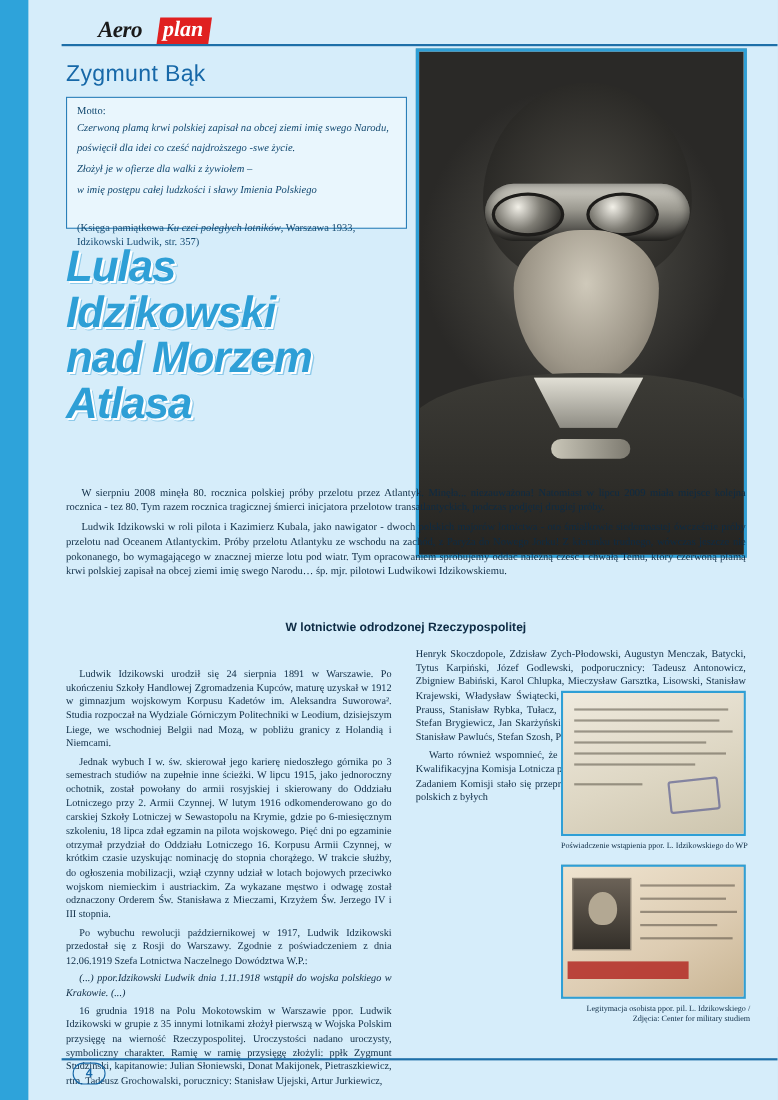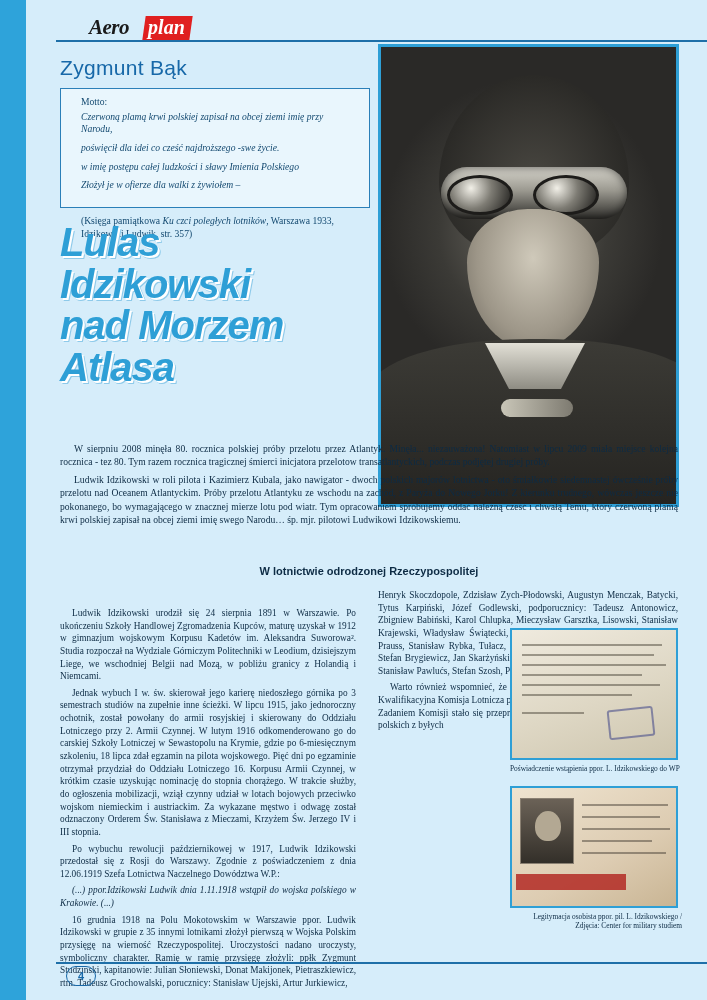--- a/index.html
+++ b/index.html
@@ -60,21 +60,21 @@
     position:absolute; left:34px; top:56px;
     font-family:"Liberation Sans", sans-serif;
     font-weight:normal; font-size:21px; color:#1768a8;
     letter-spacing:0.3px;
   }
   
   .motto {
     position:absolute; left:34px; top:88px; width:310px; height:120px;
     border:1px solid #2a7fb8;
     background:#e9f6fd;
-    padding:7px 20px;
+    padding:7px 9px;
     font-size:9.6px; line-height:1.32; color:#12486f;
     font-family:"Liberation Serif", serif;
   }
   .motto .lbl { font-style:normal; margin-bottom:2px; }
   .motto p { margin:0 0 6px 0; font-style:italic; }
   .motto p.src { font-style:normal; margin-top:23px; }
   .motto p.src i { font-style:italic; }
   
   .bigtitle {
     position:absolute; left:34px; top:222px; width:330px;
@@ -235,24 +235,24 @@
   <div class="masthead">
     <span class="aero">Aero</span>
     <span class="planbox"><span>plan</span></span>
   </div>
   <div class="rule-top"></div>
 
   <div class="title-name">Zygmunt Bąk</div>
 
   <div class="motto">
     <div class="lbl">Motto:</div>
-    <p>Czerwoną plamą krwi polskiej zapisał na obcej ziemi imię przy Narodu,</p>
+    <p>Czerwoną plamą krwi polskiej zapisał na obcej ziemi imię swego Narodu,</p>
     <p>poświęcił dla idei co cześć najdroższego -swe życie.</p>
+    <p>Złożył je w ofierze dla walki z żywiołem –</p>
     <p>w imię postępu całej ludzkości i sławy Imienia Polskiego</p>
-    <p>Złożył je w ofierze dla walki z żywiołem –</p>
     <p class="src"><span>(Księga pamiątkowa </span><i>Ku czci poległych lotników</i><span>, Warszawa 1933, Idzikowski Ludwik, str. 357)</span></p>
   </div>
 
   <div class="bigtitle">
     <div>Lulas</div>
     <div>Idzikowski</div>
     <div>nad Morzem</div>
     <div>Atlasa</div>
   </div>
 

